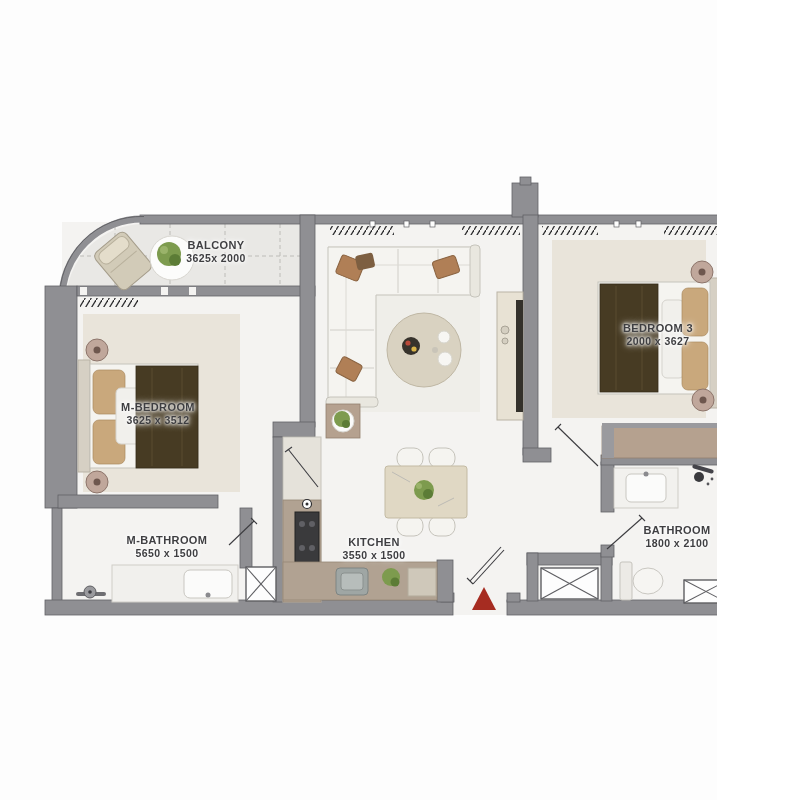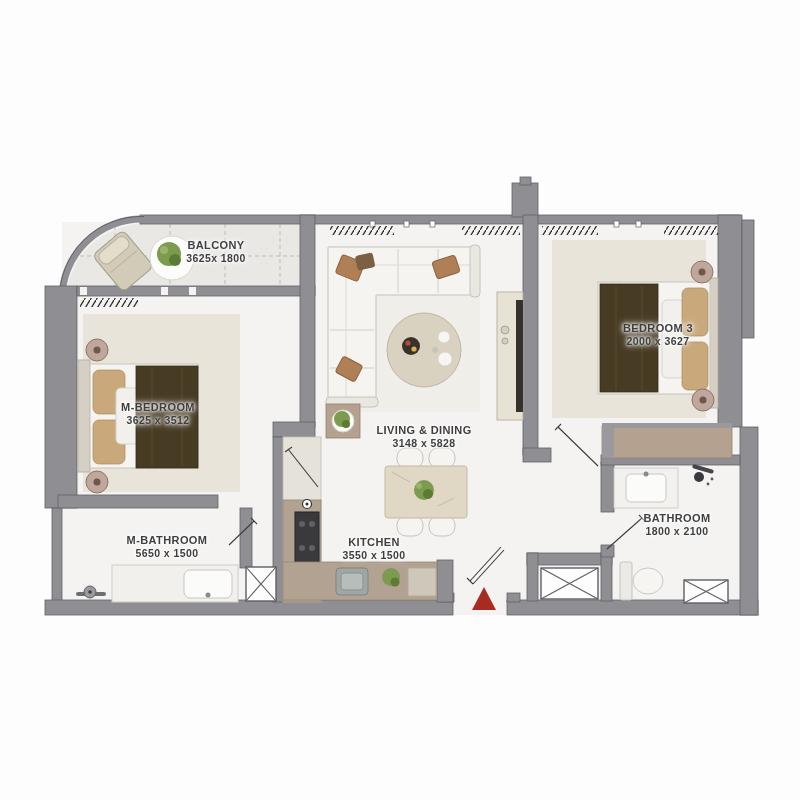--- a/index.html
+++ b/index.html
@@ -1,16 +1,16 @@
 <!DOCTYPE html>
 <html style="--c-wall: #8f8f93; --c-wall-edge: #626266; --c-floor: #f4f3f1; --c-balcony: #e9e8e5; --c-rug: #e9e4da; --c-white-furn: #f5f4f0; --c-furn-stroke: #c5c3bb; --c-blanket: #473b23; --c-pillow: #c9a87c; --c-wood: #b5a18f; --c-counter: #b1a292; --c-plant: #7d9b4e; --c-plant-dark: #5c7c36; --c-red: #a62c21; --c-tv: #34312b; --c-line: #3c3c40; --c-label: #3e3e41;"><head>
 <meta charset="utf-8">
 <style>
   html,body{margin:0;padding:0;background:#ffffff;}
-  #stage{position:relative;width:800px;height:800px;background:#fdfdfd;overflow:hidden;
+  #stage{position:relative;width:717px;height:800px;background:#fdfdfd;overflow:hidden;
          font-family:"Liberation Sans", sans-serif;}
   svg{position:absolute;left:0;top:0;}
 
   
   .floor{fill:var(--c-floor,#f4f3f1);}
   .balcony-floor{fill:var(--c-balcony,#e9e8e5);}
   .rug{fill:var(--c-rug,#e9e4da);}
   .wall{fill:var(--c-wall,#8f8f93);stroke:var(--c-wall-edge,#626266);stroke-width:.8;}
   .whitef{fill:var(--c-white-furn,#f5f4f0);stroke:var(--c-furn-stroke,#c5c3bb);stroke-width:1;}
   .blanket{fill:var(--c-blanket,#473b23);stroke:#352b18;stroke-width:.8;}
@@ -325,40 +325,36 @@
       <line class="doorline" x1="470" y1="581" x2="501" y2="547"></line>
       <line class="doorline" x1="473" y1="584" x2="504" y2="550"></line>
       <line class="doorline" x1="467" y1="578" x2="473" y2="584"></line>
     </g>
     <polygon class="red" points="472,610 496,610 484,587"></polygon>
   </g>
 </svg>
 
 <div class="room-label" style="left:216px;top:252px">
   <div class="name">BALCONY</div>
-  <div class="dims">3625x 1800</div>
+  <div class="dims">3625x 2000</div>
 </div>
 <div class="room-label" style="left:158px;top:414px">
   <div class="name">M-BEDROOM</div>
   <div class="dims">3625 x 3512</div>
 </div>
-<div class="room-label" style="left:424px;top:437px">
-  <div class="name">LIVING &amp; DINING</div>
-  <div class="dims">3148 x 5828</div>
-</div>
 <div class="room-label" style="left:658px;top:335px">
   <div class="name">BEDROOM 3</div>
   <div class="dims">2000 x 3627</div>
 </div>
 <div class="room-label" style="left:167px;top:547px">
   <div class="name">M-BATHROOM</div>
   <div class="dims">5650 x 1500</div>
 </div>
 <div class="room-label" style="left:374px;top:549px">
   <div class="name">KITCHEN</div>
   <div class="dims">3550 x 1500</div>
 </div>
-<div class="room-label" style="left:677px;top:525px">
+<div class="room-label" style="left:677px;top:537px">
   <div class="name">BATHROOM</div>
   <div class="dims">1800 x 2100</div>
 </div>
 
 </div>
 
 </body></html>

